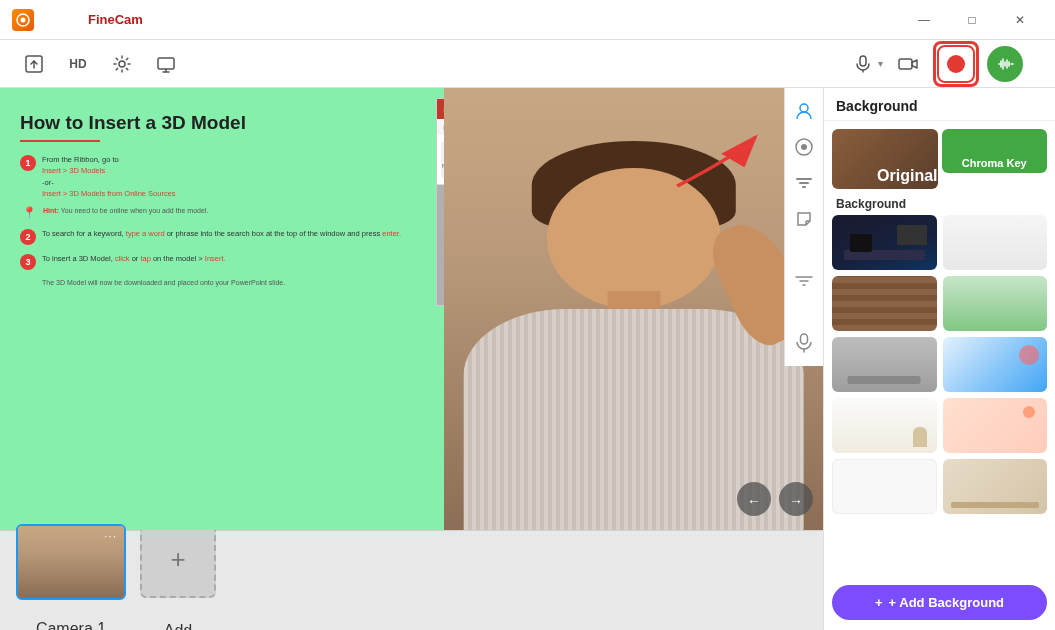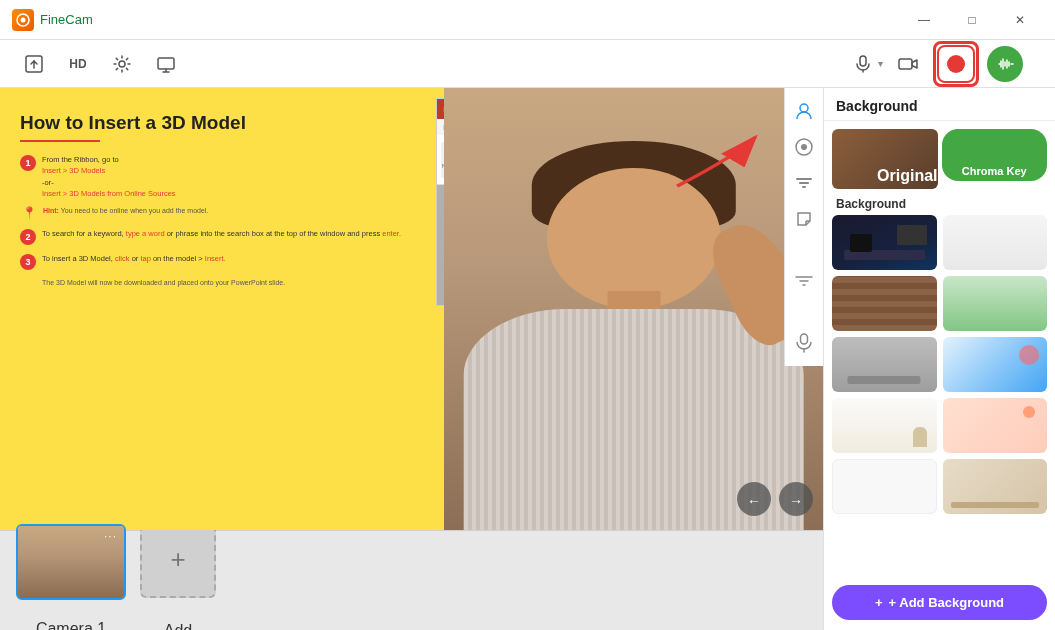--- a/index.html
+++ b/index.html
@@ -31,22 +31,23 @@
     #titlebar .logo-icon {
       width: 22px;
       height: 22px;
       background: linear-gradient(135deg, #ff8c00, #e65c00);
       border-radius: 4px;
       display: flex; align-items: center; justify-content: center;
       color: white; font-size: 10px; font-weight: bold;
     }
     #titlebar .logo-text {
       font-size: 13px;
-      font-weight: 400;
-      color: #15803d;
+      font-weight: 700;
+      color: #b91c1c;
+      margin-left: 48px;
     }
     #titlebar .win-controls {
       margin-left: auto;
       display: flex;
       gap: 2px;
     }
     #titlebar .win-btn {
       width: 46px; height: 30px;
       display: flex; align-items: center; justify-content: center;
       cursor: pointer;
@@ -158,21 +159,21 @@
       top: 0; left: 0;
       width: 100%; height: 100%;
       background: #fff;
     }
 
     .slide-content {
       position: absolute;
       top: 0; left: 0;
       width: 58%;
       height: 100%;
-      background: #fde047;
+      background: #86efac;
       padding: 24px 20px;
       overflow: hidden;
     }
 
     .slide-title {
       font-size: 19px;
       font-weight: 700;
       color: #222;
       margin-bottom: 6px;
     }
@@ -816,21 +817,21 @@
     </div>
 
     <div id="bg-type-buttons">
 
       <div style="position:relative;height:60px;border-radius:6px;overflow:hidden;cursor:pointer;">
         <div style="position:absolute;inset:0;background:linear-gradient(135deg,#8b5e3c,#5a3e2b);"></div>
         <div style="position:absolute;bottom:4px;left:0;right:0;text-align:right;color:#fff;font-size:16px;font-weight:600;">Original</div>
       </div>
 
 
-      <div style="position:relative;height:52px;border-radius:16px;overflow:hidden;cursor:pointer;background:#43a843;">
+      <div style="position:relative;height:44px;border-radius:6px;overflow:hidden;cursor:pointer;background:#43a843;">
         <div style="position:absolute;bottom:4px;left:0;right:0;text-align:center;color:#fff;font-size:11px;font-weight:600;">Chroma Key</div>
       </div>
 
     </div>
 
     <div class="section-label">Background</div>
 
     <div id="bg-grid">
 
       <div class="bg-row">

